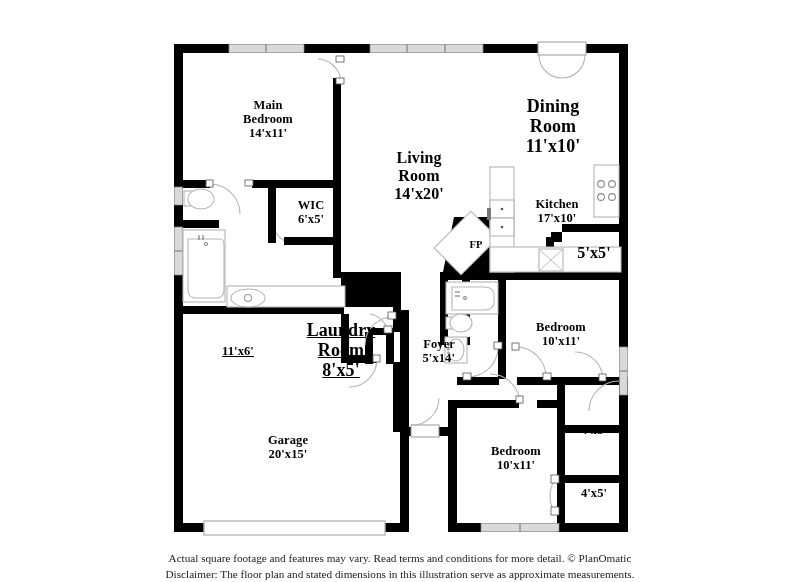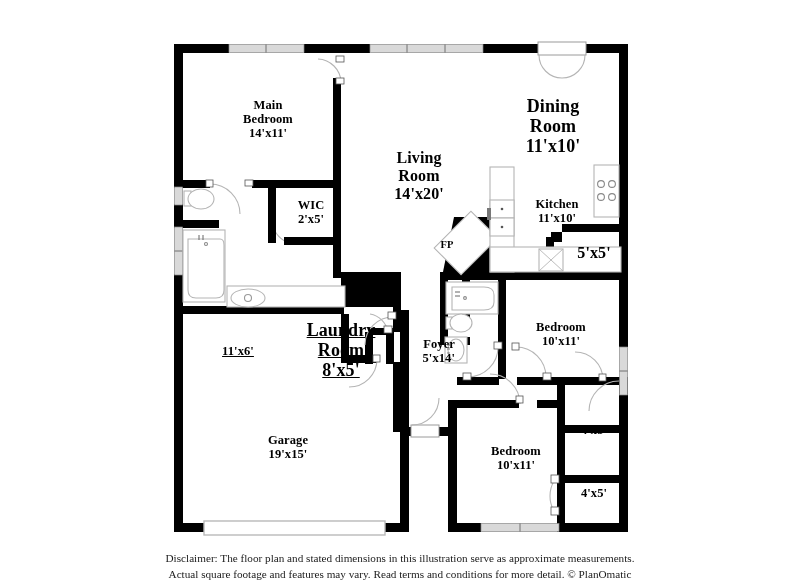--- a/index.html
+++ b/index.html
@@ -348,36 +348,36 @@
       </g>
     </g>
 
   </svg>
 
   <div class="room-label" style="left:218px; top:66px; width:100px; font-size:12.5px;">Main
 Bedroom
 14'x11'</div>
 
   <div class="room-label" style="left:271px; top:166px; width:80px; font-size:12.5px;">WIC
-2'x5'</div>
+6'x5'</div>
 
   <div class="room-label" style="left:369px; top:117px; width:100px; font-size:16px;">Living
 Room
 14'x20'</div>
 
   <div class="room-label" style="left:503px; top:64px; width:100px; font-size:18px;">Dining
 Room
 11'x10'</div>
 
   <div class="room-label" style="left:507px; top:165px; width:100px; font-size:12.5px;">Kitchen
-11'x10'</div>
+17'x10'</div>
 
   <div class="room-label" style="left:554px; top:212px; width:80px; font-size:16px;">5'x5'</div>
 
-  <div class="room-label" style="left:427px; top:207px; width:40px; font-size:10.5px;">FP</div>
+  <div class="room-label" style="left:456px; top:207px; width:40px; font-size:10.5px;">FP</div>
 
   <div class="room-label" style="left:198px; top:312px; width:80px; font-size:12.5px;text-decoration:underline;">11'x6'</div>
 
   <div class="room-label" style="left:296px; top:288px; width:90px; font-size:18px;text-decoration:underline;">Laundry
 Room
 8'x5'</div>
 
   <div class="room-label" style="left:395px; top:305px; width:60px; font-size:12.5px;text-align:right;">Foyer
 5'x14'</div>
 
@@ -385,20 +385,20 @@
 10'x11'</div>
 
   <div class="room-label" style="left:554px; top:391px; width:80px; font-size:12.5px;">4'x5'</div>
 
   <div class="room-label" style="left:466px; top:412px; width:100px; font-size:12.5px;">Bedroom
 10'x11'</div>
 
   <div class="room-label" style="left:554px; top:454px; width:80px; font-size:12.5px;">4'x5'</div>
 
   <div class="room-label" style="left:238px; top:401px; width:100px; font-size:12.5px;">Garage
-19'x15'</div>
+20'x15'</div>
 
   <div class="disclaimer">
+    <div>Actual square footage and features may vary. Read terms and conditions for more detail. © PlanOmatic</div>
     <div>Disclaimer: The floor plan and stated dimensions in this illustration serve as approximate measurements.</div>
-    <div>Actual square footage and features may vary. Read terms and conditions for more detail. © PlanOmatic</div>
   </div>
 
 </div>
 
 </body></html>

